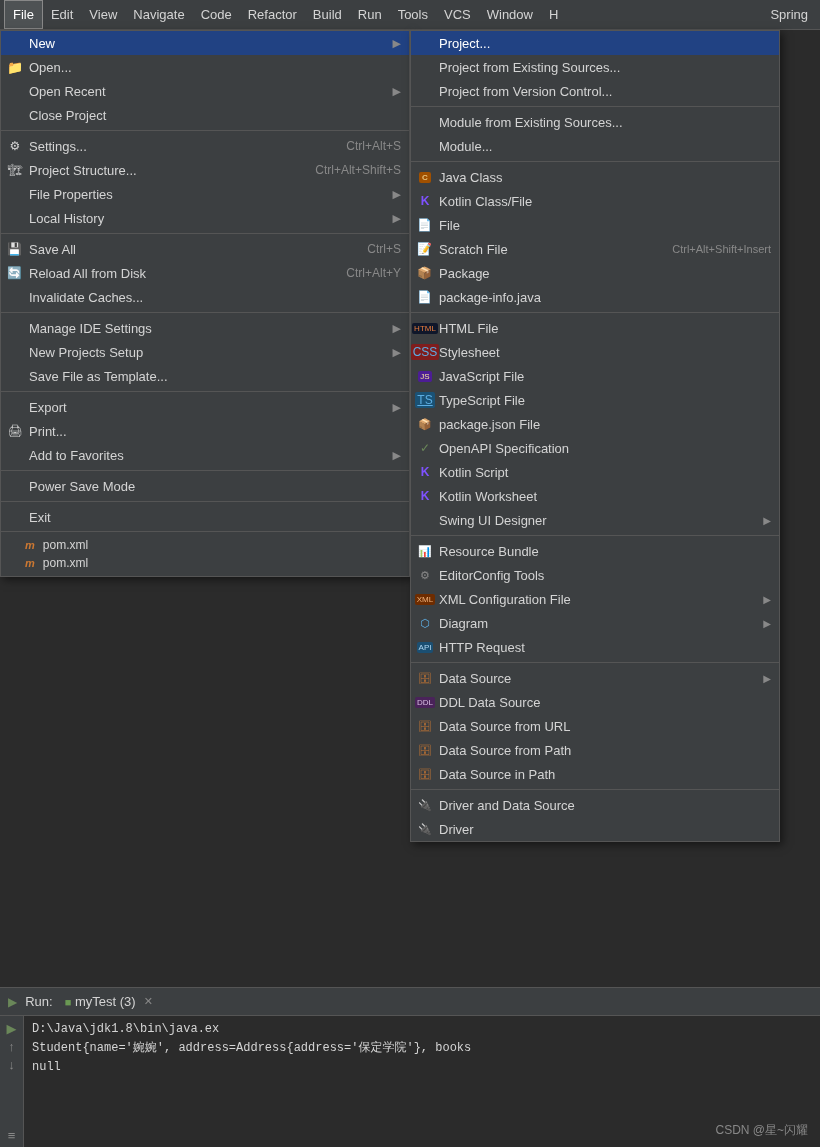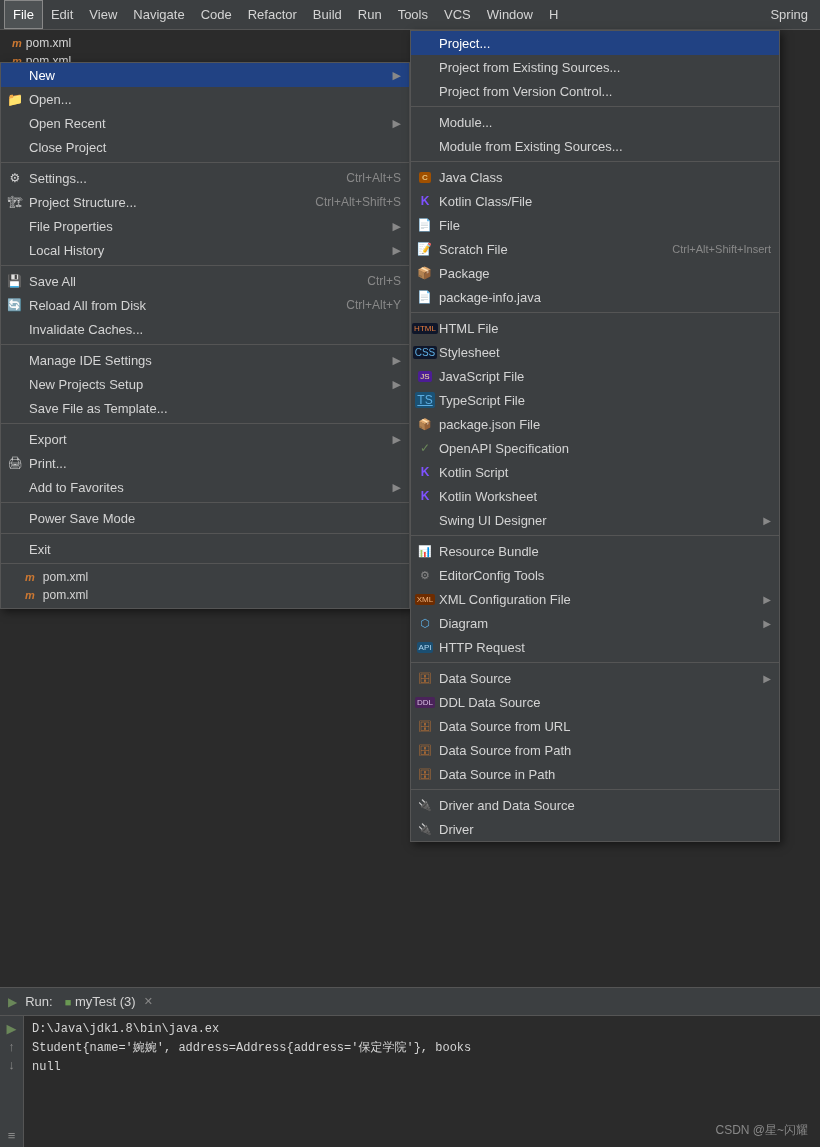--- a/index.html
+++ b/index.html
@@ -52,21 +52,20 @@
       display: flex;
       z-index: 100;
     }
 
     
     .file-menu {
       background: #3c3f41;
       border: 1px solid #555;
       width: 410px;
       box-shadow: 3px 3px 8px rgba(0,0,0,0.5);
-      margin-top: 32px;
     }
 
     .menu-item {
       display: flex;
       align-items: center;
       padding: 4px 8px 4px 28px;
       cursor: pointer;
       position: relative;
       min-height: 24px;
       color: #d4d4d4;
@@ -503,26 +502,26 @@
 
     <div class="submenu-item">
       <span class="s-icon"></span>
       <span>Project from Version Control...</span>
     </div>
 
     <div class="sub-separator"></div>
 
     <div class="submenu-item">
       <span class="s-icon"></span>
+      <span>Module from Existing Sources...</span>
+    </div>
+
+    <div class="submenu-item">
+      <span class="s-icon"></span>
       <span>Module...</span>
-    </div>
-
-    <div class="submenu-item">
-      <span class="s-icon"></span>
-      <span>Module from Existing Sources...</span>
     </div>
 
     <div class="sub-separator"></div>
 
     <div class="submenu-item">
       <span class="s-icon">
         <span style="background:#a05000;color:#e8c17a;font-size:8px;padding:1px 3px;border-radius:2px;font-weight:bold;">C</span>
       </span>
       <span>Java Class</span>
     </div>
@@ -567,21 +566,21 @@
 
     <div class="submenu-item">
       <span class="s-icon">
         <span style="background:#0f172a;color:#e87d3e;font-size:8px;padding:1px 2px;border-radius:2px;">HTML</span>
       </span>
       <span>HTML File</span>
     </div>
 
     <div class="submenu-item">
       <span class="s-icon">
-        <span style="background:#0f172a;color:#5dade2;font-size:10px;padding:1px 2px;border-radius:2px;text-align:center;">CSS</span>
+        <span style="background:#7f1d1d;color:#5dade2;font-size:12px;padding:1px 2px;border-radius:2px;text-align:center;">CSS</span>
       </span>
       <span>Stylesheet</span>
     </div>
 
     <div class="submenu-item">
       <span class="s-icon">
         <span style="background:#4c1d95;color:#f9e79f;font-size:8px;padding:1px 2px;border-radius:2px;">JS</span>
       </span>
       <span>JavaScript File</span>
     </div>

